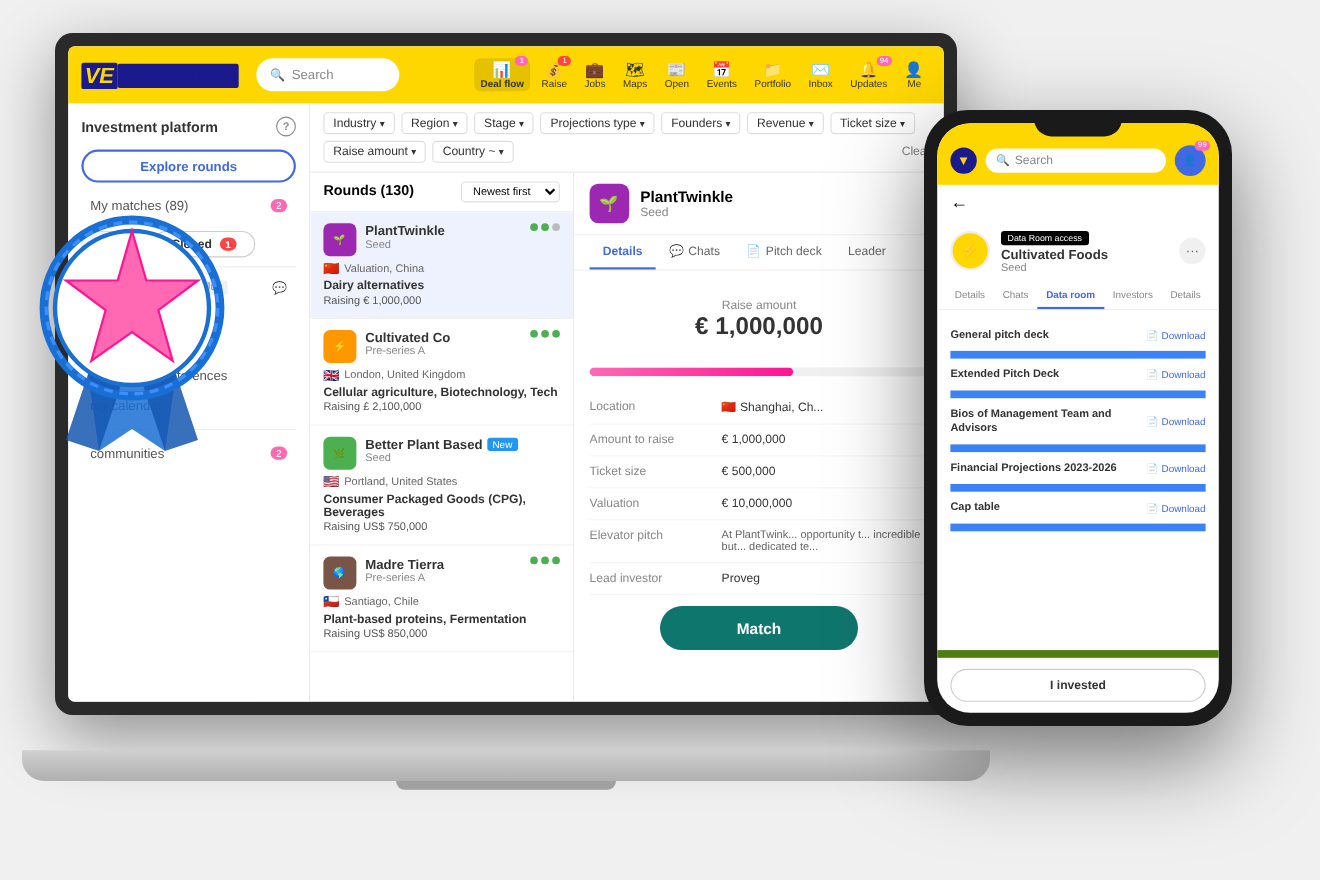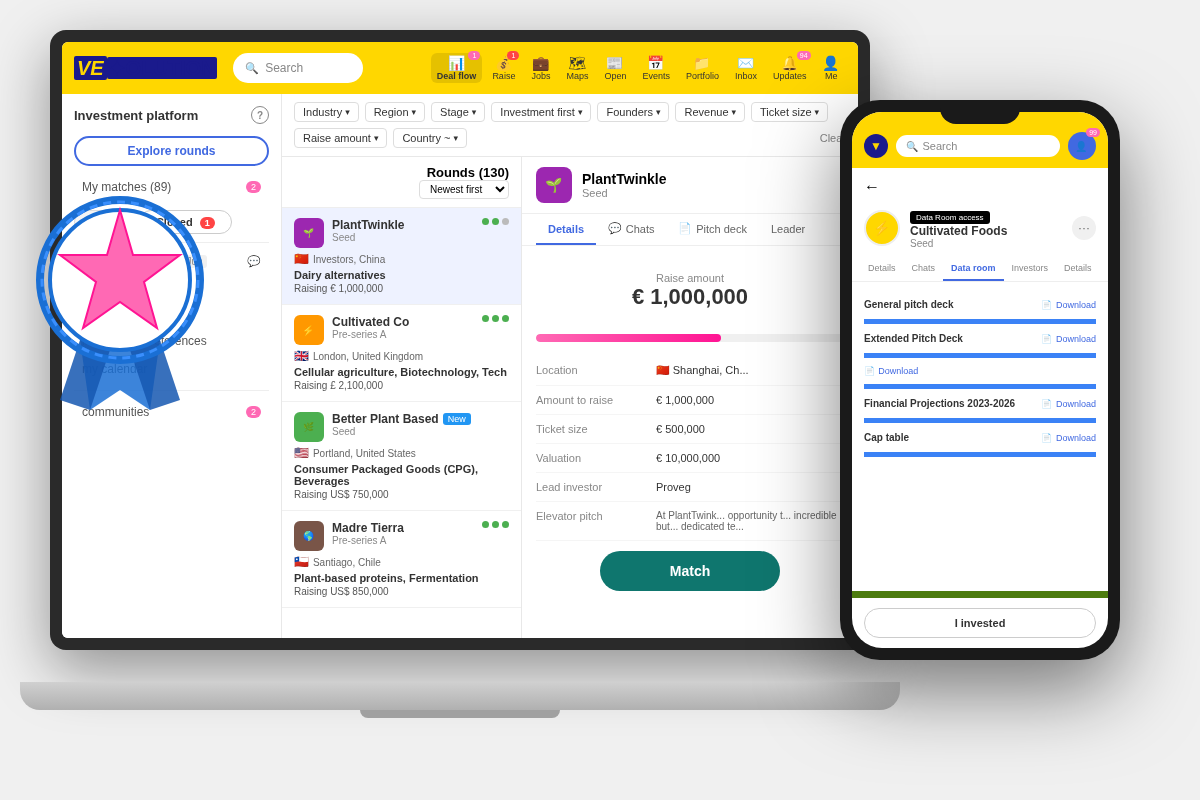--- a/index.html
+++ b/index.html
@@ -321,25 +321,24 @@
     .rounds-list {
       width: 240px;
       border-right: 1px solid #e8e8e8;
       overflow-y: auto;
       background: white;
       flex-shrink: 0;
     }
 
     .rounds-header {
       display: flex;
-      align-items: flex-end;
+      align-items: flex-start;
       justify-content: space-between;
       padding: 8px 12px;
       border-bottom: 1px solid #eee;
-      flex-direction: column;
     }
 
     .rounds-title {
       font-size: 13px;
       font-weight: 600;
     }
 
     .sort-select {
       font-size: 10px;
       border: 1px solid #ddd;
@@ -711,21 +710,21 @@
       flex: 1;
       overflow-y: auto;
       padding: 8px 12px;
     }
 
     .phone-doc-row {
       display: flex;
       align-items: center;
       justify-content: space-between;
       padding: 8px 0;
-      border-bottom: 5px solid #3b82f6;
+      border-bottom: 7px solid #3b82f6;
     }
 
     .phone-doc-title {
       font-size: 10px;
       font-weight: 600;
       color: #333;
       flex: 1;
       line-height: 1.3;
     }
 
@@ -895,21 +894,21 @@
             <span class="nav-badge-inline pink">2</span>
           </div>
         </div>
 
         <div class="content-area">
 
           <div class="filter-bar">
             <button class="filter-btn">Industry</button>
             <button class="filter-btn">Region</button>
             <button class="filter-btn">Stage</button>
-            <button class="filter-btn">Investment first</button>
+            <button class="filter-btn">Projections type</button>
             <button class="filter-btn">Founders</button>
             <button class="filter-btn">Revenue</button>
             <button class="filter-btn">Ticket size</button>
             <button class="filter-btn">Raise amount</button>
             <button class="filter-btn">Country ~</button>
             <button class="clear-btn">Clear</button>
           </div>
 
           <div class="rounds-panel">
 
@@ -931,21 +930,21 @@
                     <div class="stage-label">Seed</div>
                   </div>
                   <div class="status-dots">
                     <div class="dot"></div>
                     <div class="dot"></div>
                     <div class="dot gray"></div>
                   </div>
                 </div>
                 <div class="location-line">
                   <span class="flag">🇨🇳</span>
-                  <span>Investors, China</span>
+                  <span>Valuation, China</span>
                 </div>
                 <div class="industry-line">Dairy alternatives</div>
                 <div class="raising-line">Raising € 1,000,000</div>
               </div>
 
               <div class="round-card">
                 <div class="round-card-header">
                   <div class="company-logo" style="background:#FF9800;color:white;">⚡</div>
                   <div class="round-card-info">
                     <div class="company-name">Cultivated Co</div>
@@ -1059,27 +1058,27 @@
                   <div class="detail-row-label">Ticket size</div>
                   <div class="detail-row-value">€ 500,000</div>
                 </div>
 
                 <div class="detail-row">
                   <div class="detail-row-label">Valuation</div>
                   <div class="detail-row-value">€ 10,000,000</div>
                 </div>
 
                 <div class="detail-row">
+                  <div class="detail-row-label">Elevator pitch</div>
+                  <div class="detail-row-value" style="color:#666;font-weight:400;font-size:10px;">At PlantTwink... opportunity t... incredible but... dedicated te...</div>
+                </div>
+
+                <div class="detail-row">
                   <div class="detail-row-label">Lead investor</div>
                   <div class="detail-row-value">Proveg</div>
-                </div>
-
-                <div class="detail-row">
-                  <div class="detail-row-label">Elevator pitch</div>
-                  <div class="detail-row-value" style="color:#666;font-weight:400;font-size:10px;">At PlantTwink... opportunity t... incredible but... dedicated te...</div>
                 </div>
 
                 <button class="match-btn">Match</button>
               </div>
             </div>
           </div>
         </div>
       </div>
     </div>
   </div>
@@ -1153,20 +1152,21 @@
 
         <div class="phone-doc-row">
           <div class="phone-doc-title">Extended Pitch Deck</div>
           <div class="phone-download-btn">
             <span>📄</span>
             <span>Download</span>
           </div>
         </div>
 
         <div class="phone-doc-row">
+          <div class="phone-doc-title">Bios of Management Team and Advisors</div>
           <div class="phone-download-btn">
             <span>📄</span>
             <span>Download</span>
           </div>
         </div>
 
         <div class="phone-doc-row">
           <div class="phone-doc-title">Financial Projections 2023-2026</div>
           <div class="phone-download-btn">
             <span>📄</span>

